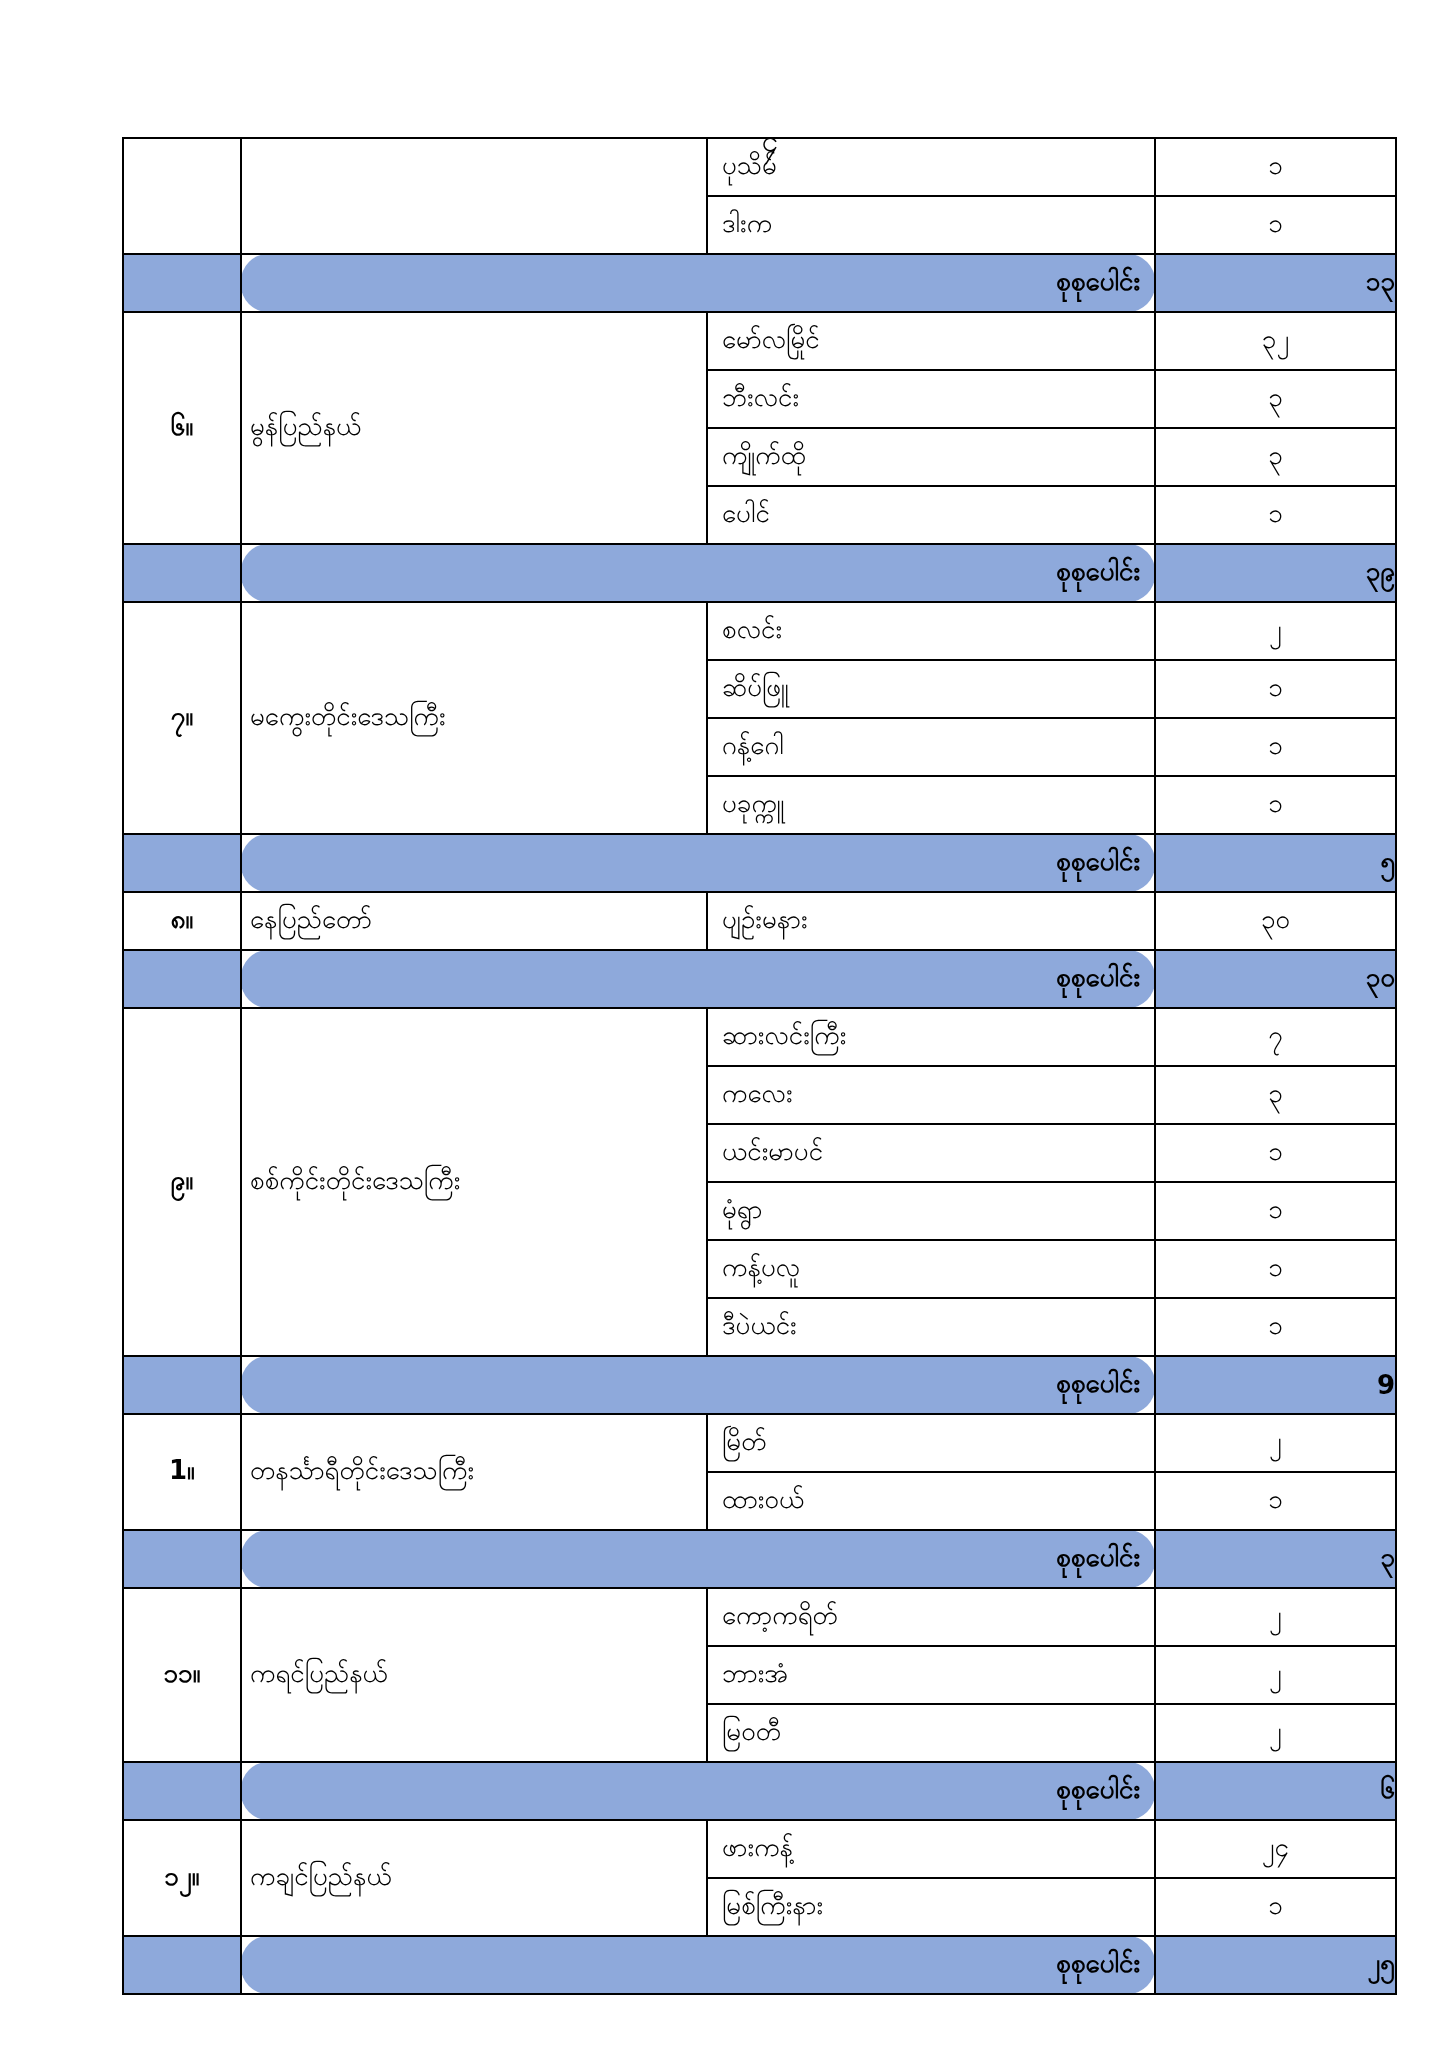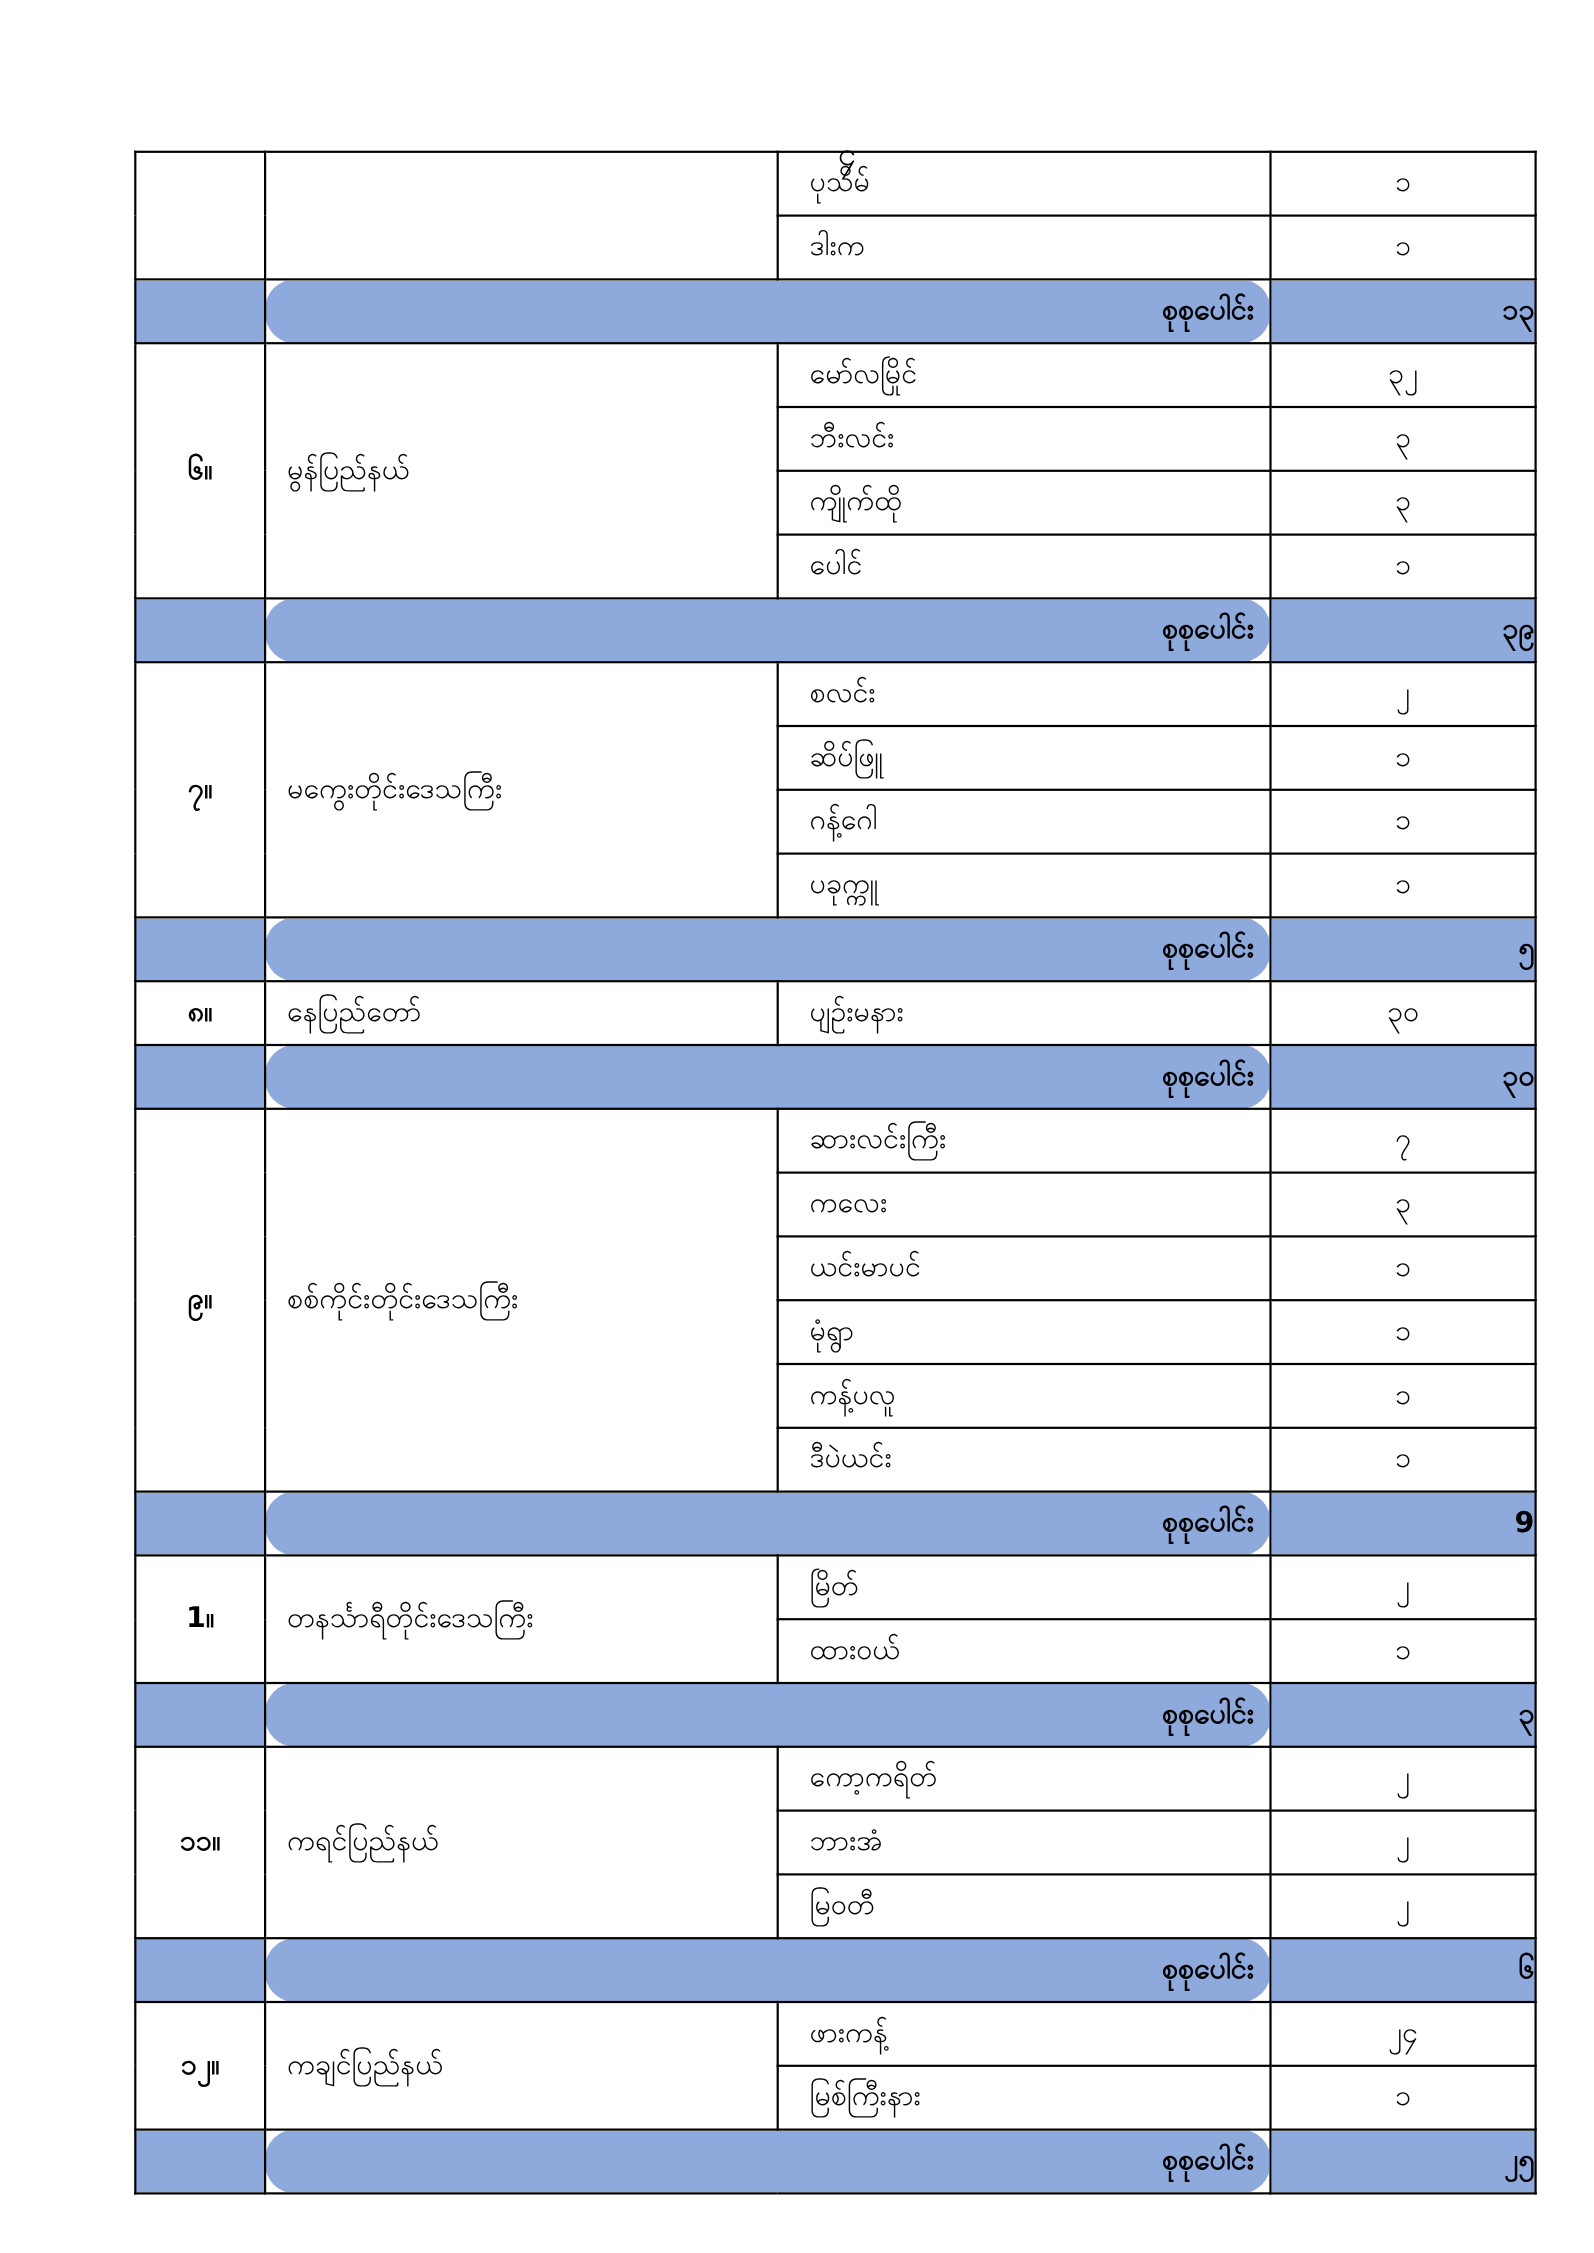--- a/index.html
+++ b/index.html
@@ -18,22 +18,22 @@
     position: absolute; left: 122px; top: 137px;
     width: 1273px; border-collapse: collapse; table-layout: fixed;
   }
   td {
     border: 2px solid #000000;
     height: 56px; vertical-align: middle;
     font-size: 26px; padding: 0;
     overflow: hidden; white-space: nowrap;
   }
   .c-no     { text-align: center; font-weight: bold; }
-  .c-region { padding-left: 19px; }
-  .c-town   { padding-left: 28px; }
+  .c-region { padding-left: 8px; }
+  .c-town   { padding-left: 14px; }
   .c-val    { text-align: center; }
   tr.total-row td { background: var(--hl, #8EA9DB); font-weight: bold; }
   .c-total-label { text-align: right; padding-right: 14px; border-radius: 27px; }
   .c-total-val   { text-align: right; }
 </style>
 </head>
 <body>
 
 <div class="page-number">၄</div>
 

